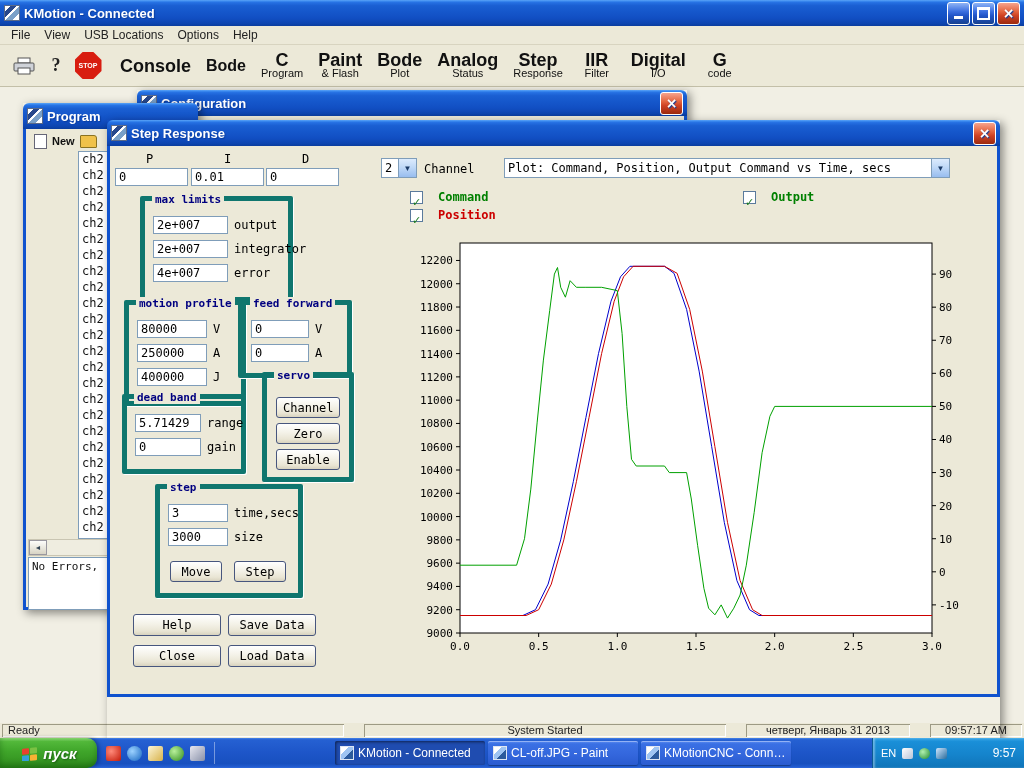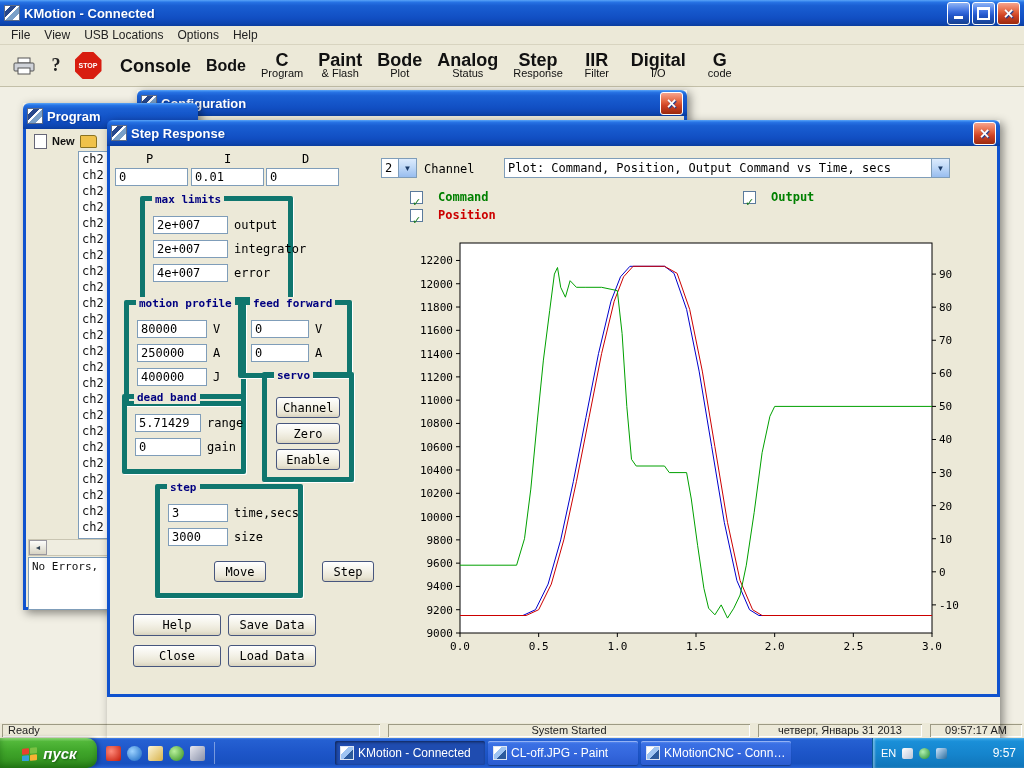--- a/index.html
+++ b/index.html
@@ -26,21 +26,21 @@
   .tool-ico{display:flex;align-items:center;justify-content:center;width:32px;height:32px;}
   .qmark::before{content:"?";font:bold 18px "Liberation Serif",serif;color:#222;}
   .stop{width:27px;height:27px;background:#d81d10;clip-path:polygon(30% 0,70% 0,100% 30%,100% 70%,70% 100%,30% 100%,0 70%,0 30%);display:flex;align-items:center;justify-content:center;}
   .stop::after{content:"STOP";color:#fff;font:bold 7px "Liberation Sans",sans-serif;}
   .tb-row{display:flex;align-items:flex-start;gap:15px;margin-left:16px;}
   .tb-btn{display:flex;flex-direction:column;align-items:center;justify-content:center;min-width:38px;height:36px;}
   .tb-btn .l1{font-weight:bold;font-size:18px;line-height:14px;color:#111;}
   .tb-btn .l2{font-size:11px;line-height:12px;color:#111;}
   .tb-axis .l1{font-size:16px;line-height:18px;}
   .mdi-client{flex:1;background:#f1efe4;}
-  .statusbar{height:15px;display:flex;gap:8px;background:#ece9d8;padding:0 2px;align-items:center;font-size:11px;color:#222;}
+  .statusbar{height:15px;display:flex;gap:20px;background:#ece9d8;padding:0 2px;align-items:center;font-size:11px;color:#222;}
   .sb-panel{height:13px;line-height:13px;padding:0 6px;box-shadow:inset 1px 1px 0 #9d9a84, inset -1px -1px 0 #ffffff;background:#ece9d8;white-space:nowrap;overflow:hidden;}
   .sb-ready{flex:1;}
   .sb-system{width:350px;text-align:center;}
   .sb-date{width:152px;text-align:center;}
   .sb-time{width:80px;text-align:center;}
   
   .float-win{position:absolute;box-shadow:3px 3px 9px rgba(0,0,0,.45);}
   .float-win .titlebar{border-radius:6px 6px 0 0;}
   .win-body{position:relative;border:3px solid #0f52ce;border-top:none;background:#ece9d8;box-sizing:border-box;}
   .config-win{left:137px;top:90px;width:550px;height:300px;z-index:10;}
@@ -77,21 +77,21 @@
   .cb-label{font:bold 12px "DejaVu Sans Mono",monospace;}
   .grp{position:absolute;border:5px solid #0f766e;border-radius:2px;box-shadow:1px 1px 0 #ffffff;}
   .grp-title{position:absolute;top:-8px;left:7px;background:#ece9d8;padding:0 3px;font:bold 11px "DejaVu Sans Mono",monospace;color:#000080;white-space:nowrap;}
   .grp-rows{position:absolute;left:8px;top:14px;display:flex;flex-direction:column;gap:4px;}
   .frow{display:flex;align-items:center;height:20px;}
   .flabel{margin-left:6px;font:12px "DejaVu Sans Mono",monospace;white-space:nowrap;}
   .btn{font:12px "DejaVu Sans Mono",monospace;color:#000;background:linear-gradient(180deg,#ffffff 0%,#f4f2e8 45%,#e9e5d4 80%,#d8d3bf 100%);border:1px solid #47567e;border-radius:3px;}
   .grp-btns{position:absolute;left:9px;top:20px;display:flex;flex-direction:column;gap:5px;}
   .grp-btns .btn{width:64px;height:21px;}
   .step-btns{position:absolute;left:10px;top:72px;display:flex;gap:12px;}
-  .step-btns .btn{width:52px;height:21px;margin-left:44px;}
+  .step-btns .btn{width:52px;height:21px;}
   .bottom-btns{position:absolute;display:grid;grid-template-columns:88px 88px;gap:9px 7px;}
   .bottom-btns .btn{height:22px;}
   .plot-svg{position:absolute;left:287px;top:89px;}
   .plot-svg .tick{font-family:"DejaVu Sans Mono",monospace;font-size:11px;fill:#000;}
   
   .taskbar{position:absolute;left:0;bottom:0;width:1024px;height:30px;z-index:100;display:flex;align-items:center;
     background:linear-gradient(180deg,#4a87e8 0%,#2a67d8 4%,#2560d2 8%,#1d55c8 50%,#1850bf 85%,#2059cc 94%,#2f68dc 100%);}
   .start-btn{width:97px;height:30px;flex:none;border-radius:0 10px 10px 0;display:flex;align-items:center;justify-content:center;gap:5px;
     background:linear-gradient(180deg,#8ede77 0%,#52b83a 12%,#3fa52a 45%,#389a24 70%,#2e8a1b 100%);
     box-shadow:inset 0 -3px 6px rgba(0,60,0,.35), 2px 0 4px rgba(0,0,0,.35);

